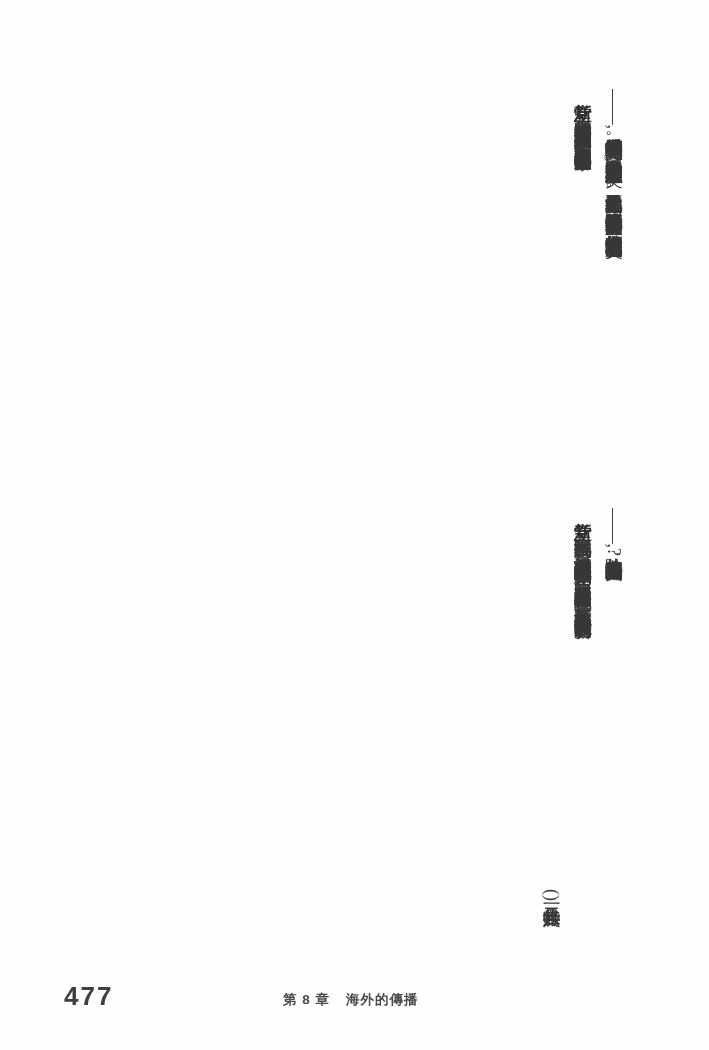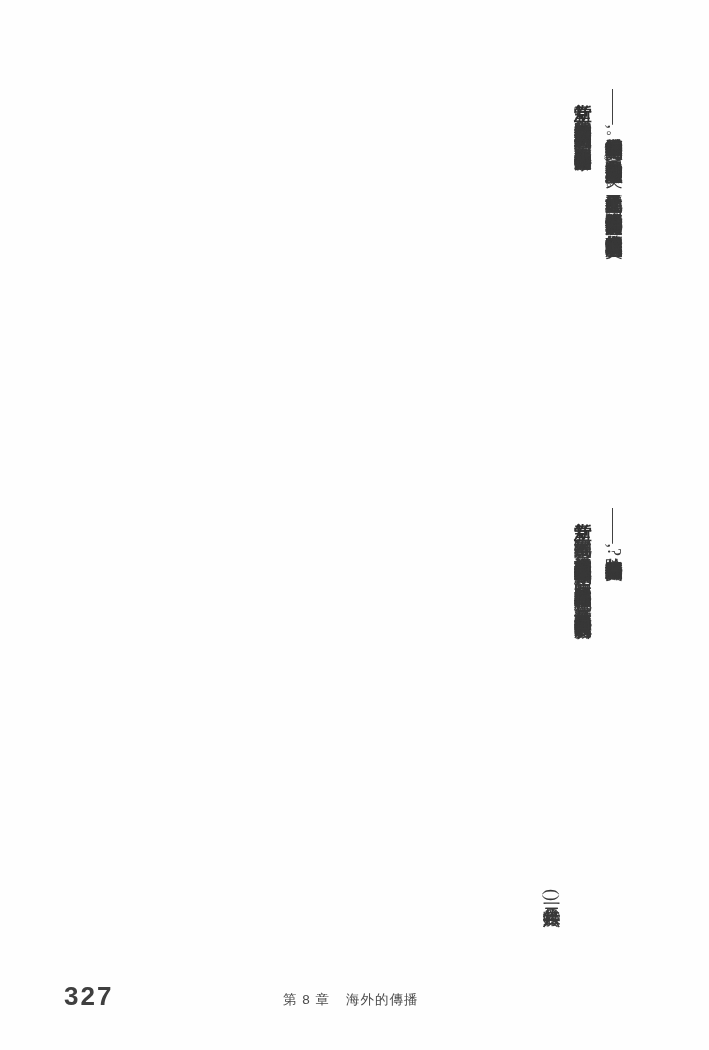--- a/index.html
+++ b/index.html
@@ -41,21 +41,21 @@
     font-family: "Liberation Sans", "DejaVu Sans", sans-serif;
     font-weight: 700;
     font-size: 26px;
     letter-spacing: 2px;
     color: #3f3f3f;
   }
   .chapter {
     position: absolute;
     left: 283px; top: 991px;
     font-family: "Liberation Sans", "DejaVu Sans", sans-serif;
-    font-weight: 400;
+    font-weight: 700;
     font-size: 13.5px;
     letter-spacing: 1px;
     color: #4a4a4a;
   }
   .chapter-title { margin-left: 16px; }
 </style>
 </head>
 <body>
 
 <div class="page">
@@ -74,19 +74,19 @@
       <span>——除此之外,還有哪些您覺得美漫跟日漫相差很大的部分嗎?</span>
     </p>
     <p class="para answer">
       <span class="speaker">新堂</span><span>　日本漫畫的擬音詞吧。當然日語原本就存在很多擬音詞,不過日本漫畫界甚至可以自由地創造自己的擬音詞,這點令我很佩服。明明是同一種聲音,卻存在各式各樣不同的擬音詞,一點也不會無聊。此外不只是語言的種類,甚至只要改變一下畫法,就能變成一種新的音效表現。</span>
     </p>
     <p class="para attribution">
       <span>(收錄於二〇一六年二月)</span>
     </p>
   </section>
 
-  <div class="page-number">327</div>
+  <div class="page-number">477</div>
 
   <div class="chapter">
     <span>第 8 章</span><span class="chapter-title">海外的傳播</span>
   </div>
 
 </div>
 
 </body></html>

